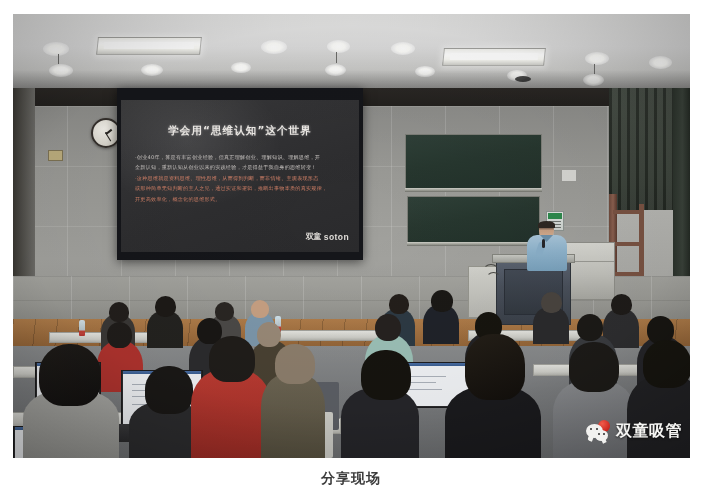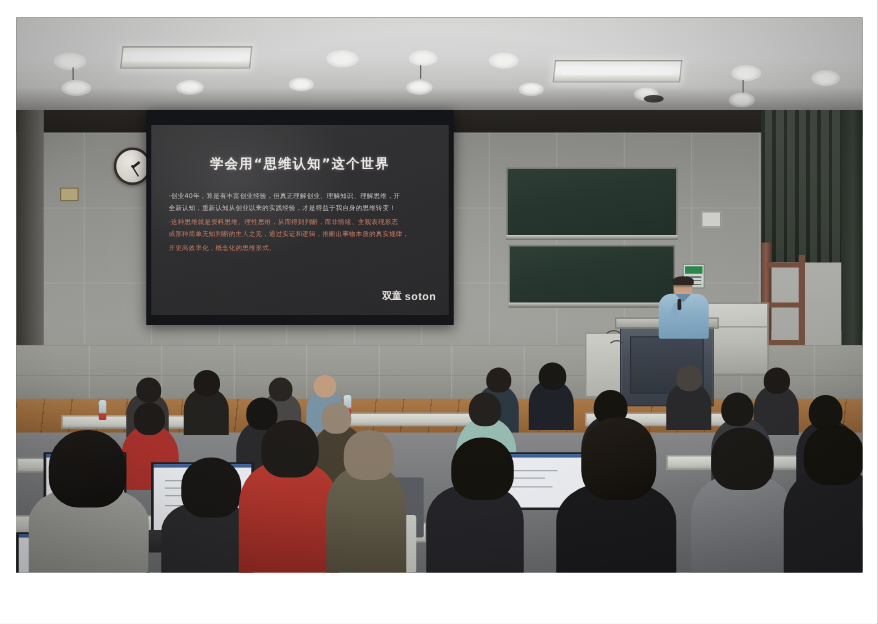--- a/index.html
+++ b/index.html
@@ -785,17 +785,32 @@
     <div class="head" style="left:452px;top:320px;width:60px;height:66px;background:linear-gradient(160deg,#241f18 0%,#120f0c 100%);border-radius:46% 46% 36% 36%;"></div>
 
     <div class="person" style="left:540px;top:366px;width:82px;height:80px;background:linear-gradient(180deg,#8c8e91 0%,#74767a 100%);border-radius:40% 40% 0 0;"></div>
     <div class="head" style="left:556px;top:328px;width:50px;height:50px;background:#1d1b18;border-radius:48% 48% 38% 38%;"></div>
 
     <div class="person" style="left:614px;top:362px;width:78px;height:84px;background:#232326;border-radius:40% 40% 0 0;"></div>
     <div class="head" style="left:630px;top:326px;width:48px;height:48px;background:#17150f;border-radius:48% 48% 38% 38%;"></div>
 
     <div class="vignette"></div>
 
+    <div class="watermark">
+      <div class="wm-logo">
+        <div style="position:absolute;left:12px;top:-2px;width:12px;height:12px;border-radius:50%;background:radial-gradient(circle at 35% 30%,#f05a4a 0%,#c8231c 75%);"></div>
+        <div class="wm-b1">
+          <span class="e l"></span>
+          <span class="e r"></span>
+        </div>
+        <div class="wm-b2">
+          <span class="e l"></span>
+          <span class="e r"></span>
+        </div>
+      </div>
+      <span class="wm-text">双童吸管</span>
+    </div>
 
   </div>
 
+  <div class="caption">分享现场</div>
 
 </div>
 
 </body></html>

